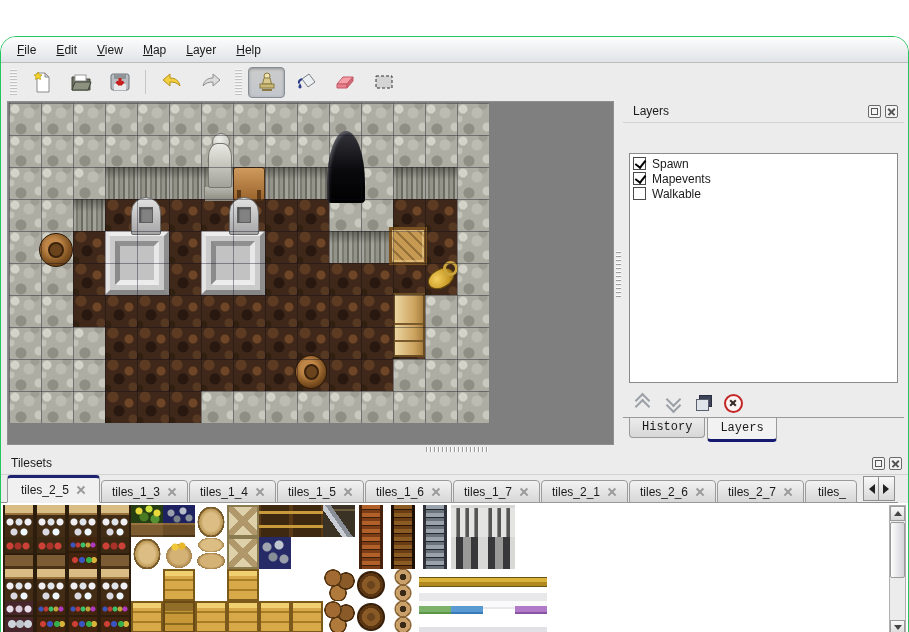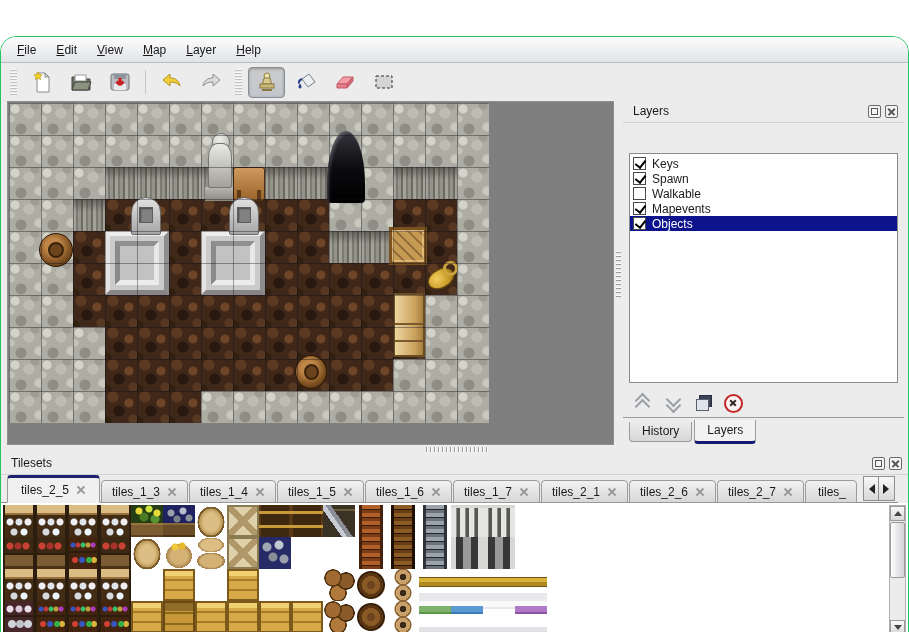--- a/index.html
+++ b/index.html
@@ -125,21 +125,21 @@
   .lp-btn.raise::after{top:9px;transform:rotate(45deg);}
   .lp-btn.lower::before{top:2px;transform:rotate(225deg);}
   .lp-btn.lower::after{top:8px;transform:rotate(225deg);}
   .lp-btn.duplicate::before{content:"";position:absolute;right:3px;top:3px;width:11px;height:10px;background:#3c4257;border:1px solid #2a2e3e;}
   .lp-btn.duplicate::after{content:"";position:absolute;left:3px;bottom:3px;width:11px;height:10px;background:#dfe3ea;border:1px solid #5a5f70;}
   .lp-btn.delete{border:2.5px solid #c42626;border-radius:50%;background:#fcf4f4;width:19px;height:19px;}
   .lp-btn.delete::before,.lp-btn.delete::after{content:"";position:absolute;left:3px;top:6px;width:8px;height:2px;background:#3a2a2a;}
   .lp-btn.delete::before{transform:rotate(45deg);}
   .lp-btn.delete::after{transform:rotate(-45deg);}
   #docktabs{position:absolute;top:316px;left:0;right:0;bottom:0;border-top:1px solid #9a9a9a;display:flex;
-    padding-left:6px;align-items:center;}
+    padding-left:6px;align-items:flex-start;font-family:Liberation Mono, monospace;}
   .dtab{padding:0 12px;height:20px;line-height:19px;background:linear-gradient(#ececec,#d7d7d7);
     border:1px solid #9a9a9a;border-top:none;border-radius:0 0 4px 4px;margin-right:2px;}
   .dtab.active{height:24px;line-height:20px;background:#f2f2f2;border-bottom:3px solid #151a70;}
 
   
   #tilesetsdock{position:absolute;left:0;top:416px;right:0;height:186px;}
   #tstabs{position:absolute;top:22px;left:0;right:10px;height:28px;border-bottom:1px solid #8f8f8f;text-align:center;}
   #tstabstrip{position:absolute;left:6px;right:36px;bottom:-1px;height:28px;display:flex;align-items:flex-end;overflow:hidden;}
   .ttab{flex:none;width:87px;height:23px;background:linear-gradient(#f2f2f2,#d7d7d7);border:1px solid #9a9a9a;
     border-radius:4px 4px 0 0;margin-right:1px;display:flex;align-items:center;justify-content:center;gap:7px;}
@@ -542,37 +542,29 @@
     <div class="dock-title">
       <span>Layers</span>
       <span class="dock-btns">
         <span class="dock-btn float"></span>
         <span class="dock-btn close"></span>
       </span>
     </div>
     <div id="layerlist">
         <div class="layer-row">
           <span class="cb checked"></span>
-          <span>Keys</span>
-        </div>
-        <div class="layer-row">
-          <span class="cb checked"></span>
           <span>Spawn</span>
-        </div>
-        <div class="layer-row">
-          <span class="cb"></span>
-          <span>Walkable</span>
         </div>
         <div class="layer-row">
           <span class="cb checked"></span>
           <span>Mapevents</span>
         </div>
-        <div class="layer-row selected">
-          <span class="cb checked"></span>
-          <span>Objects</span>
+        <div class="layer-row">
+          <span class="cb"></span>
+          <span>Walkable</span>
         </div>
       </div>
     <div id="layerbtns">
         <div class="lp-btn raise"></div>
         <div class="lp-btn lower"></div>
         <div class="lp-btn duplicate"></div>
         <div class="lp-btn delete"></div>
       </div>
     <div id="docktabs">
         <div class="dtab">History</div>

